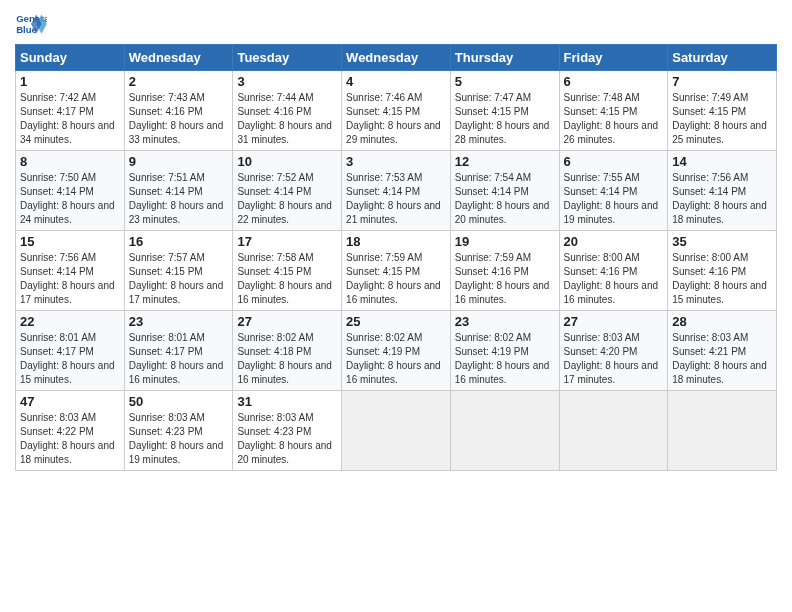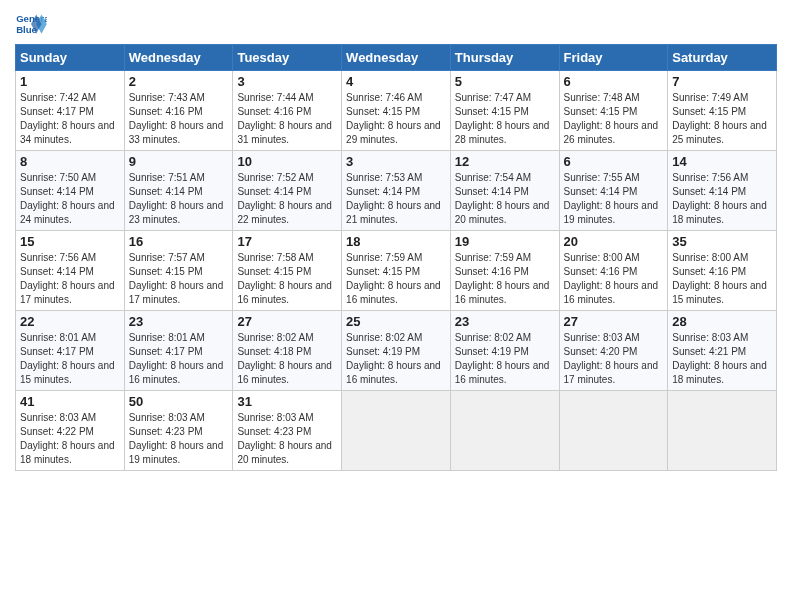--- a/index.html
+++ b/index.html
@@ -147,21 +147,21 @@
         <tr>
           <td><span class="day-num">22</span><span class="cell-text">Sunrise: 8:01 AM<br>Sunset: 4:17 PM<br>Daylight: 8 hours and 15 minutes.</span></td>
           <td><span class="day-num">23</span><span class="cell-text">Sunrise: 8:01 AM<br>Sunset: 4:17 PM<br>Daylight: 8 hours and 16 minutes.</span></td>
           <td><span class="day-num">27</span><span class="cell-text">Sunrise: 8:02 AM<br>Sunset: 4:18 PM<br>Daylight: 8 hours and 16 minutes.</span></td>
           <td><span class="day-num">25</span><span class="cell-text">Sunrise: 8:02 AM<br>Sunset: 4:19 PM<br>Daylight: 8 hours and 16 minutes.</span></td>
           <td><span class="day-num">23</span><span class="cell-text">Sunrise: 8:02 AM<br>Sunset: 4:19 PM<br>Daylight: 8 hours and 16 minutes.</span></td>
           <td><span class="day-num">27</span><span class="cell-text">Sunrise: 8:03 AM<br>Sunset: 4:20 PM<br>Daylight: 8 hours and 17 minutes.</span></td>
           <td><span class="day-num">28</span><span class="cell-text">Sunrise: 8:03 AM<br>Sunset: 4:21 PM<br>Daylight: 8 hours and 18 minutes.</span></td>
         </tr>
         <tr>
-          <td><span class="day-num">41</span><span class="cell-text">Sunrise: 8:03 AM<br>Sunset: 4:22 PM<br>Daylight: 8 hours and 18 minutes.</span></td>
+          <td><span class="day-num">47</span><span class="cell-text">Sunrise: 8:03 AM<br>Sunset: 4:22 PM<br>Daylight: 8 hours and 18 minutes.</span></td>
           <td><span class="day-num">50</span><span class="cell-text">Sunrise: 8:03 AM<br>Sunset: 4:23 PM<br>Daylight: 8 hours and 19 minutes.</span></td>
           <td><span class="day-num">31</span><span class="cell-text">Sunrise: 8:03 AM<br>Sunset: 4:23 PM<br>Daylight: 8 hours and 20 minutes.</span></td>
           <td class="empty"></td>
           <td class="empty"></td>
           <td class="empty"></td>
           <td class="empty"></td>
         </tr>
       </tbody>
   </table>
 </div>

